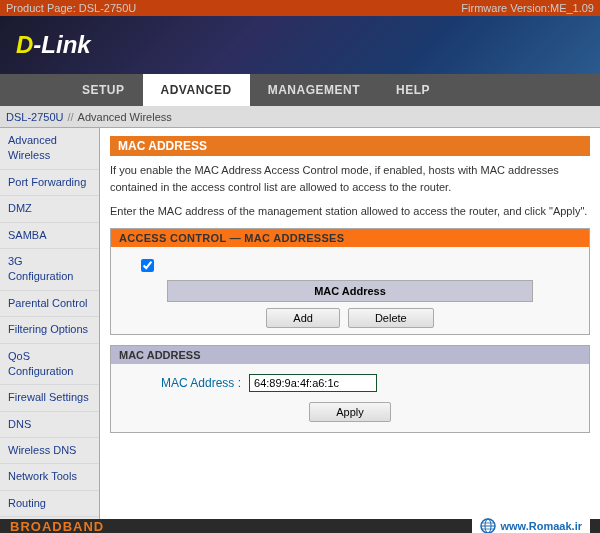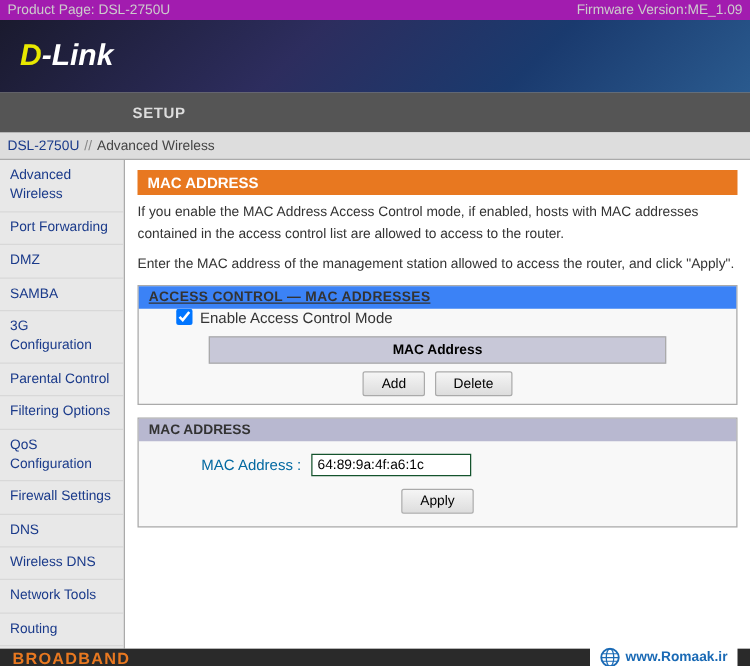--- a/index.html
+++ b/index.html
@@ -1,20 +1,20 @@
 <!DOCTYPE html>
 <html><head>
   <meta charset="utf-8">
   <style>
     * { margin: 0; padding: 0; box-sizing: border-box; }
     body { width: 600px; height: 533px; font-family: Arial, sans-serif; font-size: 12px; background: #c0c0c0; overflow: hidden; }
 
     
     .top-bar {
-      background: #a21caf;
+      background: #c2410c;
       color: #ccc;
       font-size: 11px;
       padding: 2px 6px;
       display: flex;
       justify-content: space-between;
     }
 
     
     .header {
       background: linear-gradient(135deg, #1a1a2e 0%, #2d2d5e 40%, #1a3a6e 70%, #2a5a8e 100%);
@@ -31,22 +31,21 @@
     }
     .dlink-logo span {
       color: #e8e800;
     }
 
     
     .nav-tabs {
       background: #555;
       display: flex;
       height: 32px;
-      padding-left: 88px;
-      flex-direction: column;
+      padding-left: 64px;
     }
     .nav-tab {
       padding: 0 18px;
       line-height: 32px;
       color: #ddd;
       font-size: 12px;
       font-weight: bold;
       cursor: pointer;
       text-transform: uppercase;
       letter-spacing: 0.5px;
@@ -115,29 +114,28 @@
     }
 
     
     .ac-box {
       border: 1px solid #aaa;
       background: #f8f8f8;
       margin-bottom: 10px;
       padding: 6px 10px;
     }
     .ac-box-header {
-      background: #3b82f6;
+      background: #f97316;
       color: #333;
       font-weight: bold;
       font-size: 11px;
       padding: 3px 8px;
-      margin: -6px -10px 0 -10px;
+      margin: -6px -10px 12px -10px;
       text-transform: uppercase;
       letter-spacing: 0.3px;
-      text-decoration: underline;
     }
 
     .checkbox-row {
       display: flex;
       align-items: center;
       margin-bottom: 8px;
       gap: 6px;
       padding-left: 20px;
     }
     .checkbox-row input[type="checkbox"] { cursor: pointer; }
@@ -157,21 +155,21 @@
     }
 
     .btn-row {
       display: flex;
       gap: 8px;
       justify-content: center;
       margin-top: 4px;
     }
 
     button {
-      padding: 3px 14px;
+      padding: 3px 26px;
       font-size: 11px;
       background: linear-gradient(to bottom, #f5f5f5, #ddd);
       border: 1px solid #aaa;
       cursor: pointer;
       border-radius: 2px;
       text-align: right;
     }
 
     
     .mac-box {
@@ -302,21 +300,20 @@
       <div class="section-header">MAC ADDRESS</div>
 
       <p class="desc-text">If you enable the MAC Address Access Control mode, if enabled, hosts with MAC addresses contained in the access control list are allowed to access to the router.</p>
       <p class="desc-text">Enter the MAC address of the management station allowed to access the router, and click "Apply".</p>
 
       <div class="ac-box">
         <div class="ac-box-header">ACCESS CONTROL — MAC ADDRESSES</div>
 
         <div class="checkbox-row">
           <input type="checkbox" id="enable-acm" checked="" style="">
-          <label for="enable-acm">Enable Access Control Mode</label>
         </div>
 
         <div class="mac-table-header">MAC Address</div>
 
         <div class="btn-row">
           <button>Add</button>
           <button>Delete</button>
         </div>
       </div>
 

